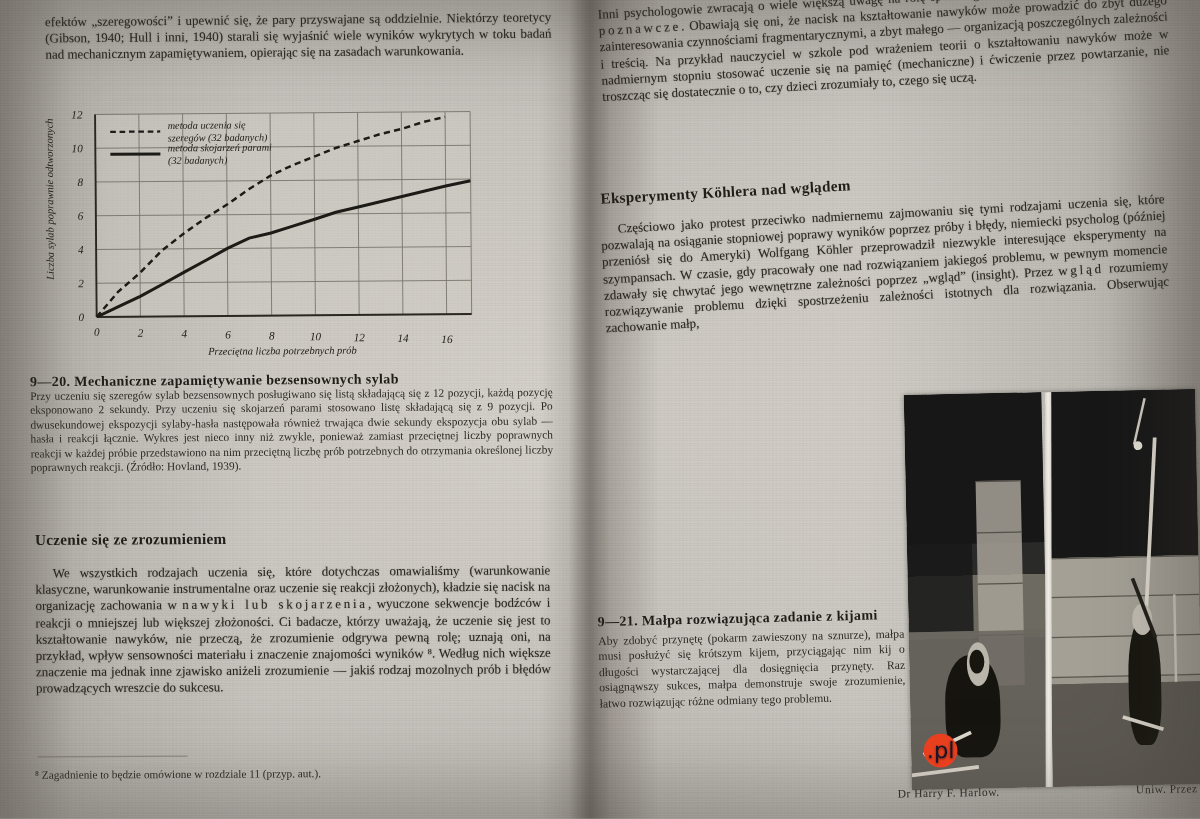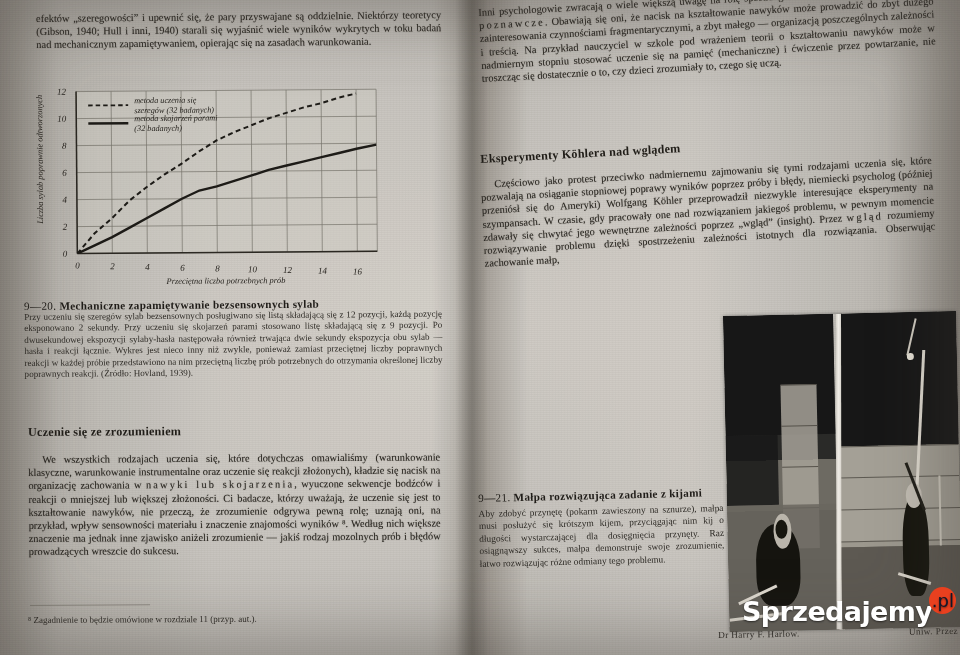--- a/index.html
+++ b/index.html
@@ -44,21 +44,21 @@
     line-height:13.2px;
     text-align:justify;
     text-shadow:0 0 1px rgba(80,76,68,.55);
   }
   .para.indent{text-indent:14px;}
   .h-sec{
     font-weight:bold;font-size:12.2px;color:#211e19;
     letter-spacing:.2px;
   }
   .spaced{letter-spacing:2.2px;}
-  .fignum{font-weight:normal;}
+  .fignum{font-weight:bold;}
   .figcap-title{font-weight:bold;font-size:11.2px;color:#201d19;letter-spacing:.3px;}
   .figcap-body{font-size:9.1px;line-height:11.4px;text-align:justify;color:#2d2a25;}
   .footnote{font-size:9.0px;line-height:11px;color:#2e2b26;}
   .rule{height:1px;background:#6b675f;opacity:.55;}
 
   
   #left-page{left:0;top:0;width:455px;height:655px;}
   #left-top-text{position:absolute;left:36px;top:12px;width:405px;
       transform:rotate(-0.55deg);transform-origin:left top;}
 
@@ -308,15 +308,14 @@
   <div id="photo-credit">
     <span>Dr  Harry  F.  Harlow.</span>
     <span>Uniw.  Przez</span>
   </div>
 </div>
 
 <div class="gutter"></div>
 <div class="vignette"></div>
 
 <div id="watermark">
-  <span>Sprzedajemy</span>
   <span id="wm-pl">.pl</span>
 </div>
 
 </body></html>

